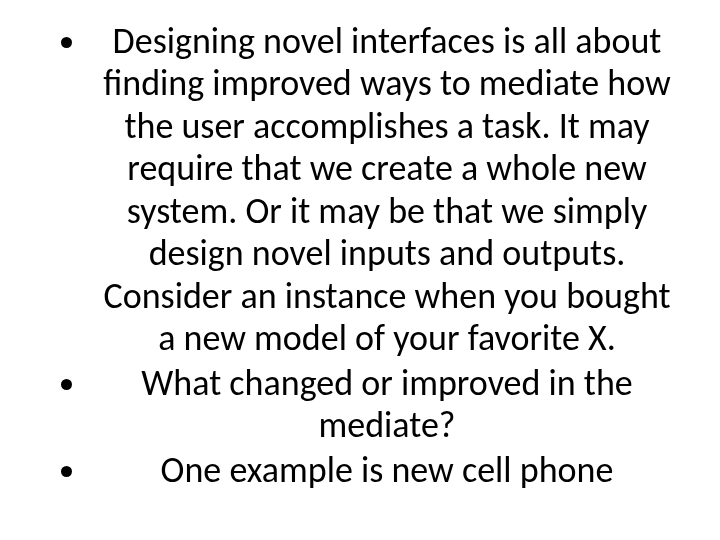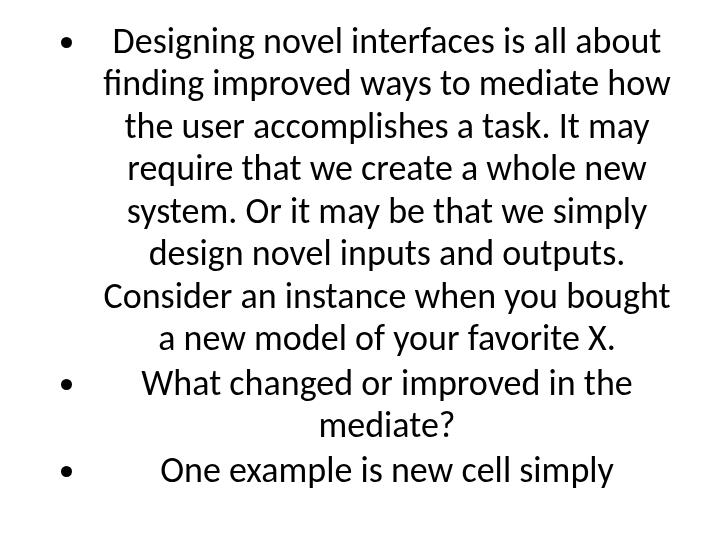--- a/index.html
+++ b/index.html
@@ -38,15 +38,15 @@
     padding-left: 4px;
   }
 </style>
 </head>
 <body>
 
 <div class="slide">
   <ul class="body">
     <li>Designing novel interfaces is all about finding improved ways to mediate how the user accomplishes a task. It may require that we create a whole new system. Or it may be that we simply design novel inputs and outputs. Consider an instance when you bought a new model of your favorite X.</li>
     <li>What changed or improved in the mediate?</li>
-    <li>One example is new cell simply</li>
+    <li>One example is new cell phone</li>
   </ul>
 </div>
 
 </body></html>

